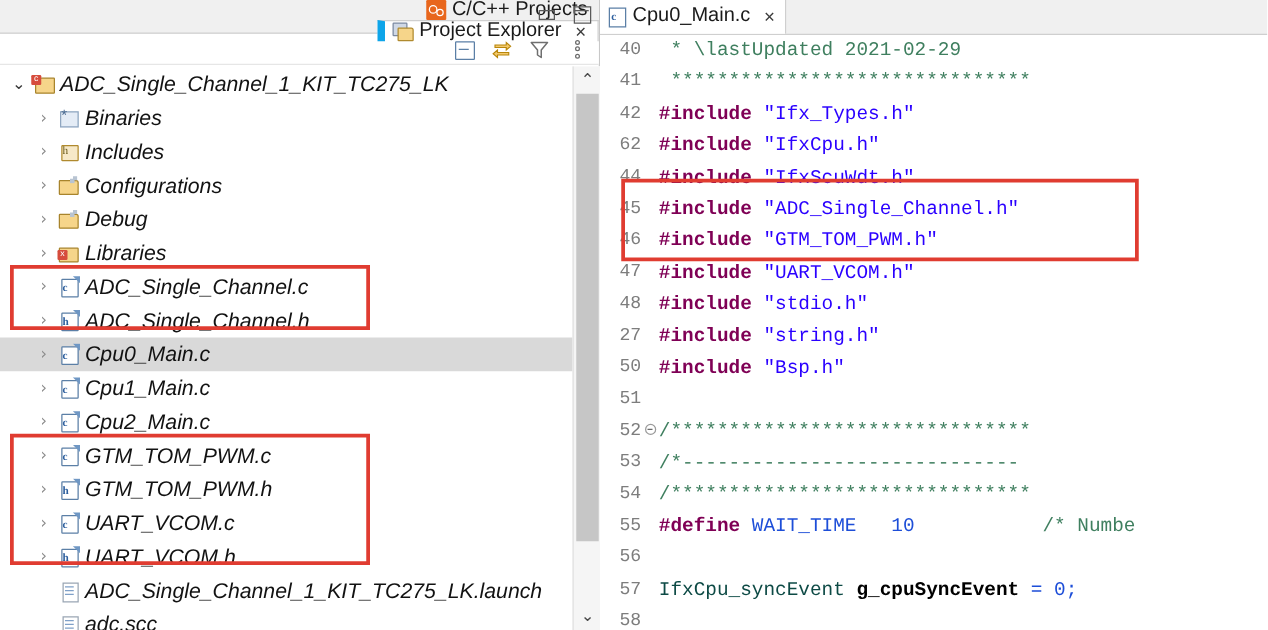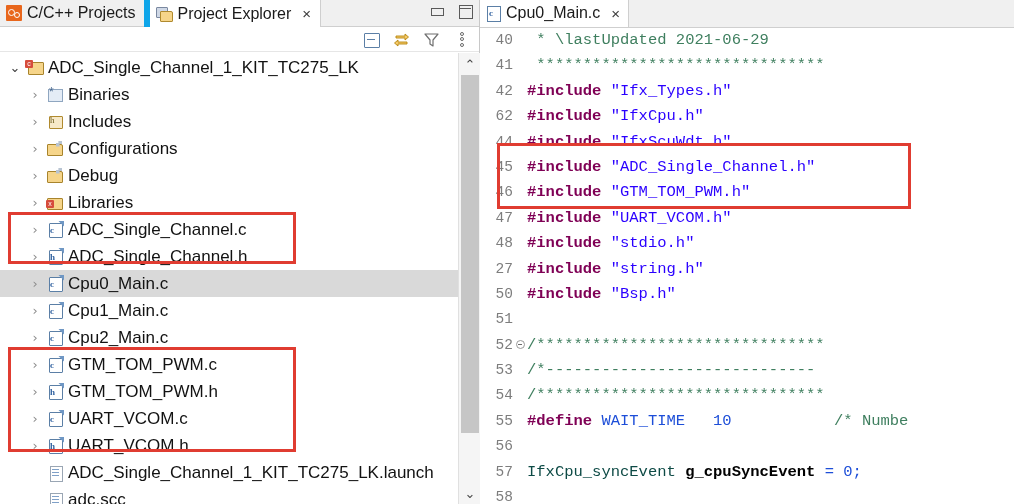--- a/index.html
+++ b/index.html
@@ -20,20 +20,21 @@
     flex: 0 0 480px;
   }
 
   .tabbar {
     position: relative;
     height: 27px;
     background: #f0f0f0;
     border-bottom: 1px solid #cfcfcf;
     display: flex;
     align-items: flex-end;
+    flex-direction: column;
   }
   .tab {
     display: flex; align-items: center; gap: 5px;
     height: 27px; padding: 0 9px 0 6px;
     font-size: 16px; color: #1a1a1a;
     white-space: nowrap;
     background: #f0f0f0;
   }
   .tab.inactive { background: #f0f0f0; }
   .tab.active {
@@ -140,21 +141,21 @@
     white-space:nowrap;
     cursor: default;
   }
   .row.selected { background:#d9d9d9; }
   .row .twisty {
     flex:0 0 auto; width:18px; text-align:center;
     color:#8c8c8c; font-size:13px; cursor:pointer;
     font-family:"DejaVu Sans", sans-serif;
   }
   .row .twisty.open { color:#3a3a3a; }
-  .row .label { margin-left:4px; }
+  .row .label { margin-left:4px;font-style:italic; }
   .row.indent1 { padding-left: 6px; }
   .row.indent2 { padding-left: 26px; }
   .row.indent2-noarrow { padding-left: 26px; }
   .row.indent2-noarrow .twisty { visibility:hidden; }
 
   
   .tico { flex:0 0 auto; width:18px; height:18px; position:relative; margin-left:2px;}
 
   .tico-project:before {
     content:""; position:absolute; left:2px; top:3px; width:14px; height:11px;
@@ -497,21 +498,21 @@
   <div id="editor-panel">
     <div class="ed-tabbar">
       <div class="ed-tab">
         <span class="ico ico-cdoc"></span>
         <span>Cpu0_Main.c</span>
         <span class="tab-close">×</span>
       </div>
     </div>
     <div class="code-area">
       <div id="code-lines">
-          <div class="cline"><span class="gutter">40</span><span class="foldcol"></span><span class="ctext"><span class="tk-com"> * \lastUpdated 2021-06-29</span></span></div>
+          <div class="cline"><span class="gutter">40</span><span class="foldcol"></span><span class="ctext"><span class="tk-com"> * \lastUpdated 2021-02-29</span></span></div>
           <div class="cline"><span class="gutter">41</span><span class="foldcol"></span><span class="ctext"><span class="tk-com"> *******************************</span></span></div>
           <div class="cline"><span class="gutter">42</span><span class="foldcol"></span><span class="ctext"><span class="tk-pre">#include </span><span class="tk-str">"Ifx_Types.h"</span></span></div>
           <div class="cline"><span class="gutter">62</span><span class="foldcol"></span><span class="ctext"><span class="tk-pre">#include </span><span class="tk-str">"IfxCpu.h"</span></span></div>
           <div class="cline"><span class="gutter">44</span><span class="foldcol"></span><span class="ctext"><span class="tk-pre">#include </span><span class="tk-str">"IfxScuWdt.h"</span></span></div>
           <div class="cline"><span class="gutter">45</span><span class="foldcol"></span><span class="ctext"><span class="tk-pre">#include </span><span class="tk-str">"ADC_Single_Channel.h"</span></span></div>
           <div class="cline"><span class="gutter">46</span><span class="foldcol"></span><span class="ctext"><span class="tk-pre">#include </span><span class="tk-str">"GTM_TOM_PWM.h"</span></span></div>
           <div class="cline"><span class="gutter">47</span><span class="foldcol"></span><span class="ctext"><span class="tk-pre">#include </span><span class="tk-str">"UART_VCOM.h"</span></span></div>
           <div class="cline"><span class="gutter">48</span><span class="foldcol"></span><span class="ctext"><span class="tk-pre">#include </span><span class="tk-str">"stdio.h"</span></span></div>
           <div class="cline"><span class="gutter">27</span><span class="foldcol"></span><span class="ctext"><span class="tk-pre">#include </span><span class="tk-str">"string.h"</span></span></div>
           <div class="cline"><span class="gutter">50</span><span class="foldcol"></span><span class="ctext"><span class="tk-pre">#include </span><span class="tk-str">"Bsp.h"</span></span></div>

